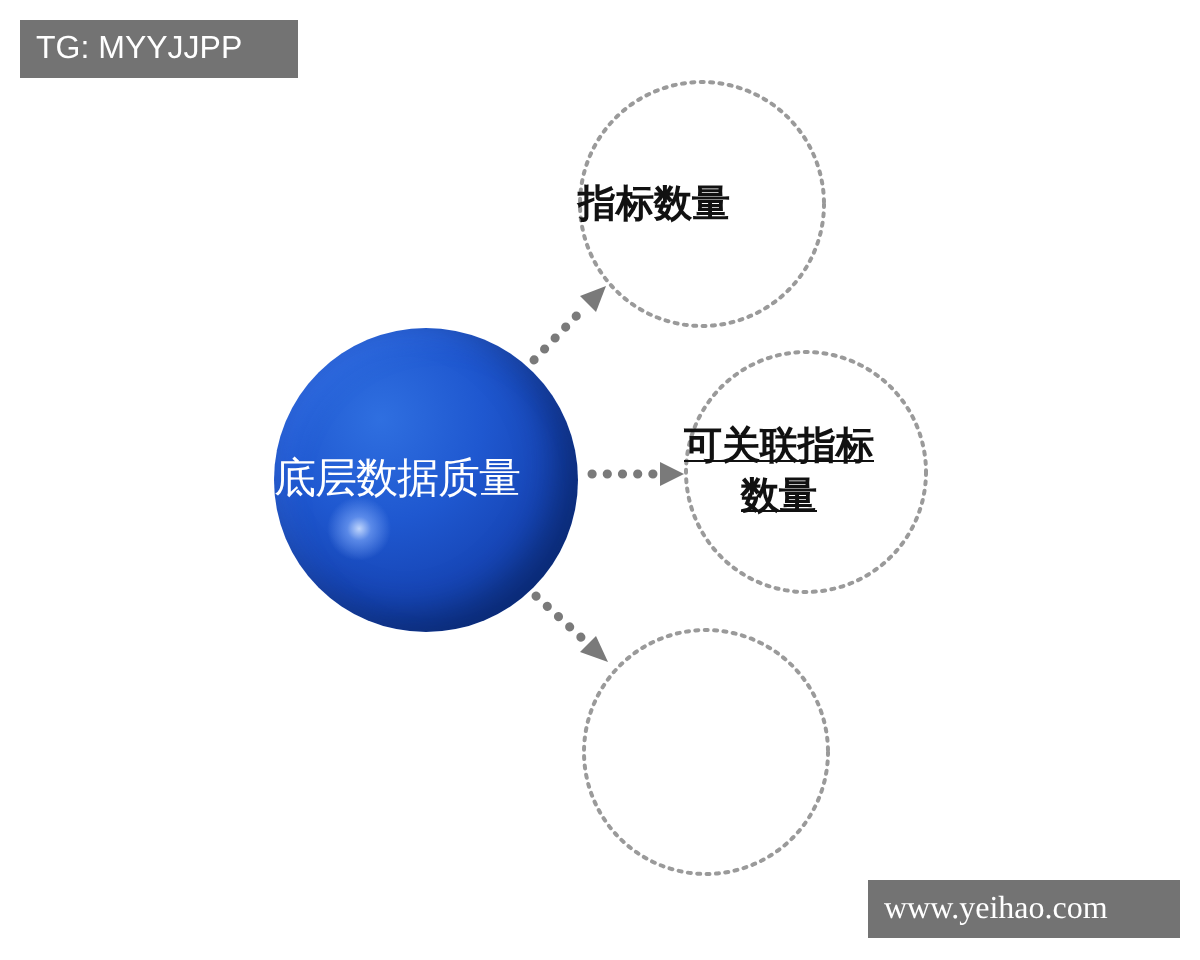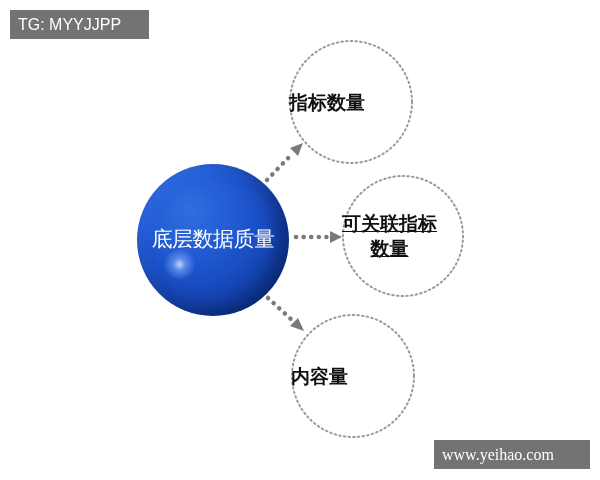--- a/index.html
+++ b/index.html
@@ -49,21 +49,21 @@
       top: 164px;
       width: 152px;
       height: 152px;
       border-radius: 50%;
       background:
         radial-gradient(circle at 28% 66%, rgba(200,220,255,0.95) 0px, rgba(140,180,255,0.55) 6px, rgba(60,120,230,0) 16px),
         radial-gradient(circle at 35% 30%, #2f6fe0 0%, #1f58d0 35%, #1747b8 60%, #0f3a98 85%, #0a2f80 100%);
       box-shadow: inset -10px -8px 18px rgba(5,25,80,0.55), inset 6px 6px 12px rgba(80,140,255,0.25);
       display: flex;
       align-items: center;
-      justify-content: center;
+      justify-content: flex-start;
     }
     .center-label {
       color: #ffffff;
       font-size: 21px;
       letter-spacing: -0.5px;
       white-space: nowrap;
       margin-top: -2px;
     }
     .node {
       position: absolute;
@@ -120,17 +120,16 @@
 
 <div class="node node-2">
   <div>
     <span class="node-text">可关联指标</span>
     <span class="node-text">数量</span>
   </div>
 </div>
 
 <div class="node node-3">
   <div>
-    <span class="node-text">内容量</span>
   </div>
 </div>
 
 <div class="badge badge-site">www.yeihao.com</div>
 
 </body></html>

